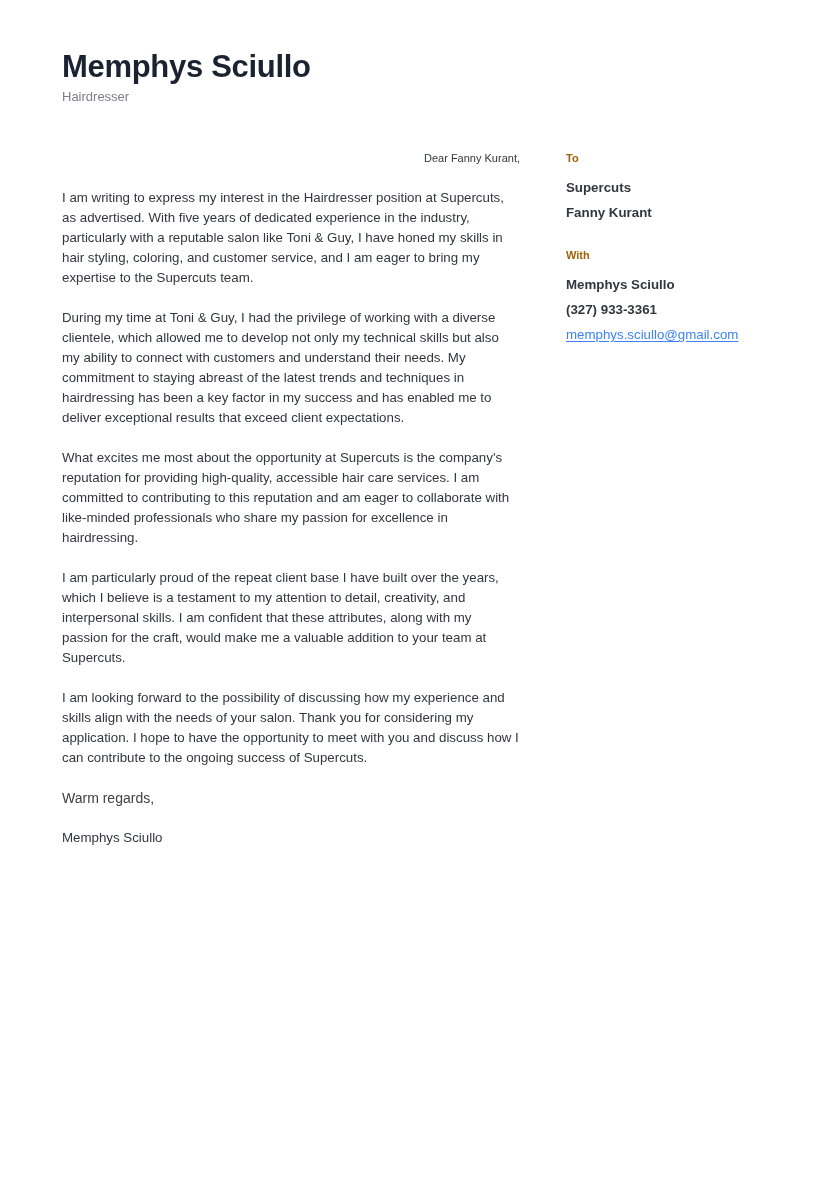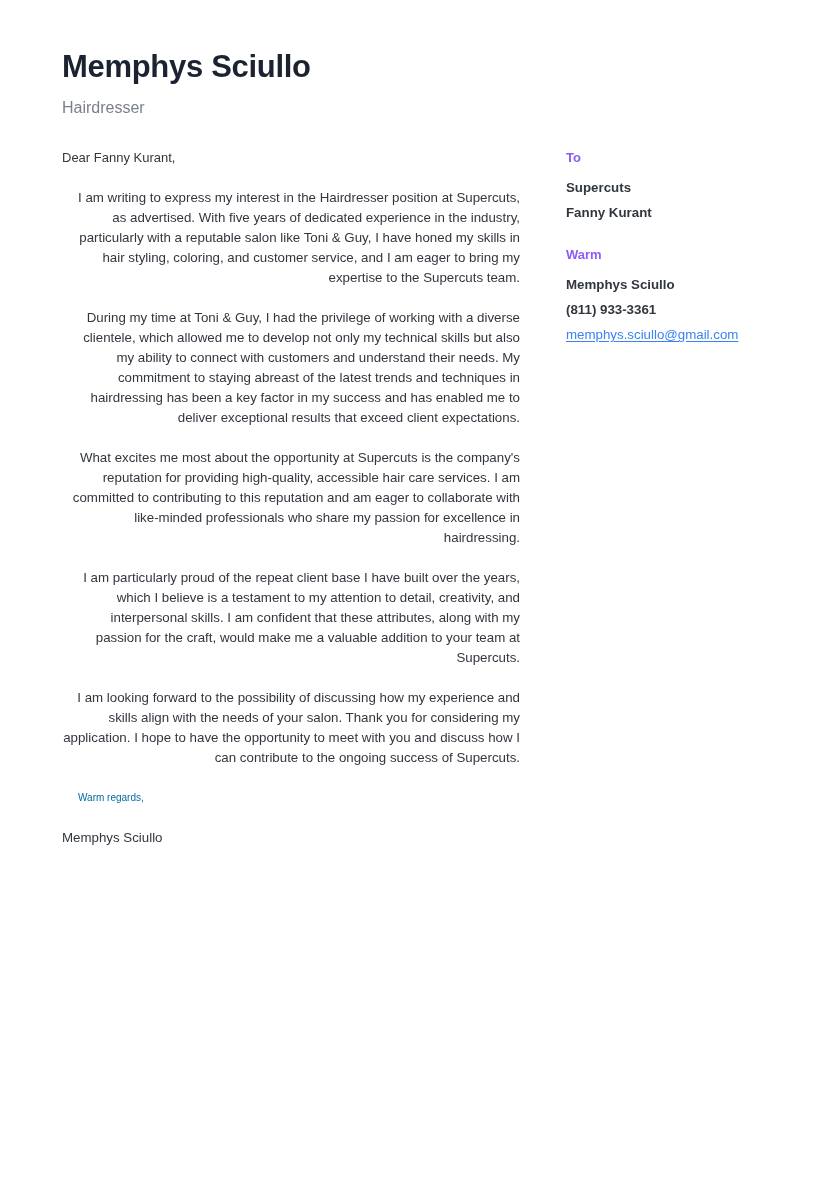--- a/index.html
+++ b/index.html
@@ -33,52 +33,53 @@
   .applicant-name {
     font-size: 31px;
     font-weight: bold;
     color: #1b2230;
     letter-spacing: -0.3px;
     line-height: 1.12;
     margin: 0;
     white-space: nowrap;
   }
   .applicant-title {
-    font-size: 16px;
+    font-size: 13px;
     font-weight: normal;
     color: #7b8089;
     line-height: 1.3;
-    margin: 13px 0 0 0;
+    margin: 4px 0 0 0;
   }
 
   
   .letter-body {
     position: absolute;
     left: 62px;
     top: 148px;
     width: 458px;
   }
   .salutation {
-    font-size: 13px;
+    font-size: 11px;
     color: #32373e;
     line-height: 20px;
     margin: 0 0 20px 0;
+    text-align: right;
   }
   .body-paragraph {
     font-size: 13.3px;
     color: #32373e;
     line-height: 20px;
     margin: 0 0 20px 0;
-    text-align: right;
+    text-align: left;
   }
   .closing-line {
-    font-size: 10px;
-    color: #0369a1;
+    font-size: 14px;
+    color: #404040;
     line-height: 20px;
-    margin: 0 0 20px 16px;
+    margin: 0 0 20px 0;
   }
   .signature-name {
     font-size: 13.3px;
     color: #32373e;
     line-height: 20px;
     margin: 0;
   }
 
   
   .letter-sidebar {
@@ -87,23 +88,23 @@
     top: 148px;
     width: 220px;
   }
   .sidebar-block {
     margin-bottom: 22px;
   }
   .sidebar-block:last-child {
     margin-bottom: 0;
   }
   .sidebar-heading {
-    font-size: 13px;
+    font-size: 11px;
     font-weight: bold;
-    color: #8b5cf6;
+    color: #a16207;
     line-height: 20px;
     margin: 0 0 10px 0;
   }
   .sidebar-line {
     font-size: 13.3px;
     color: #32373e;
     line-height: 20px;
     margin: 0 0 5px 0;
     font-weight: bold;
   }
@@ -153,21 +154,21 @@
 
   <div class="letter-sidebar">
 
     <div class="sidebar-block">
       <div class="sidebar-heading">To</div>
       <div class="sidebar-line">Supercuts</div>
       <div class="sidebar-line">Fanny Kurant</div>
     </div>
 
     <div class="sidebar-block">
-      <div class="sidebar-heading">Warm</div>
+      <div class="sidebar-heading">With</div>
       <div class="sidebar-line">Memphys Sciullo</div>
-      <div class="sidebar-line">(811) 933-3361</div>
+      <div class="sidebar-line">(327) 933-3361</div>
       <a class="sidebar-email" href="#">memphys.sciullo@gmail.com</a>
     </div>
 
   </div>
 
 </div>
 
 </body></html>

